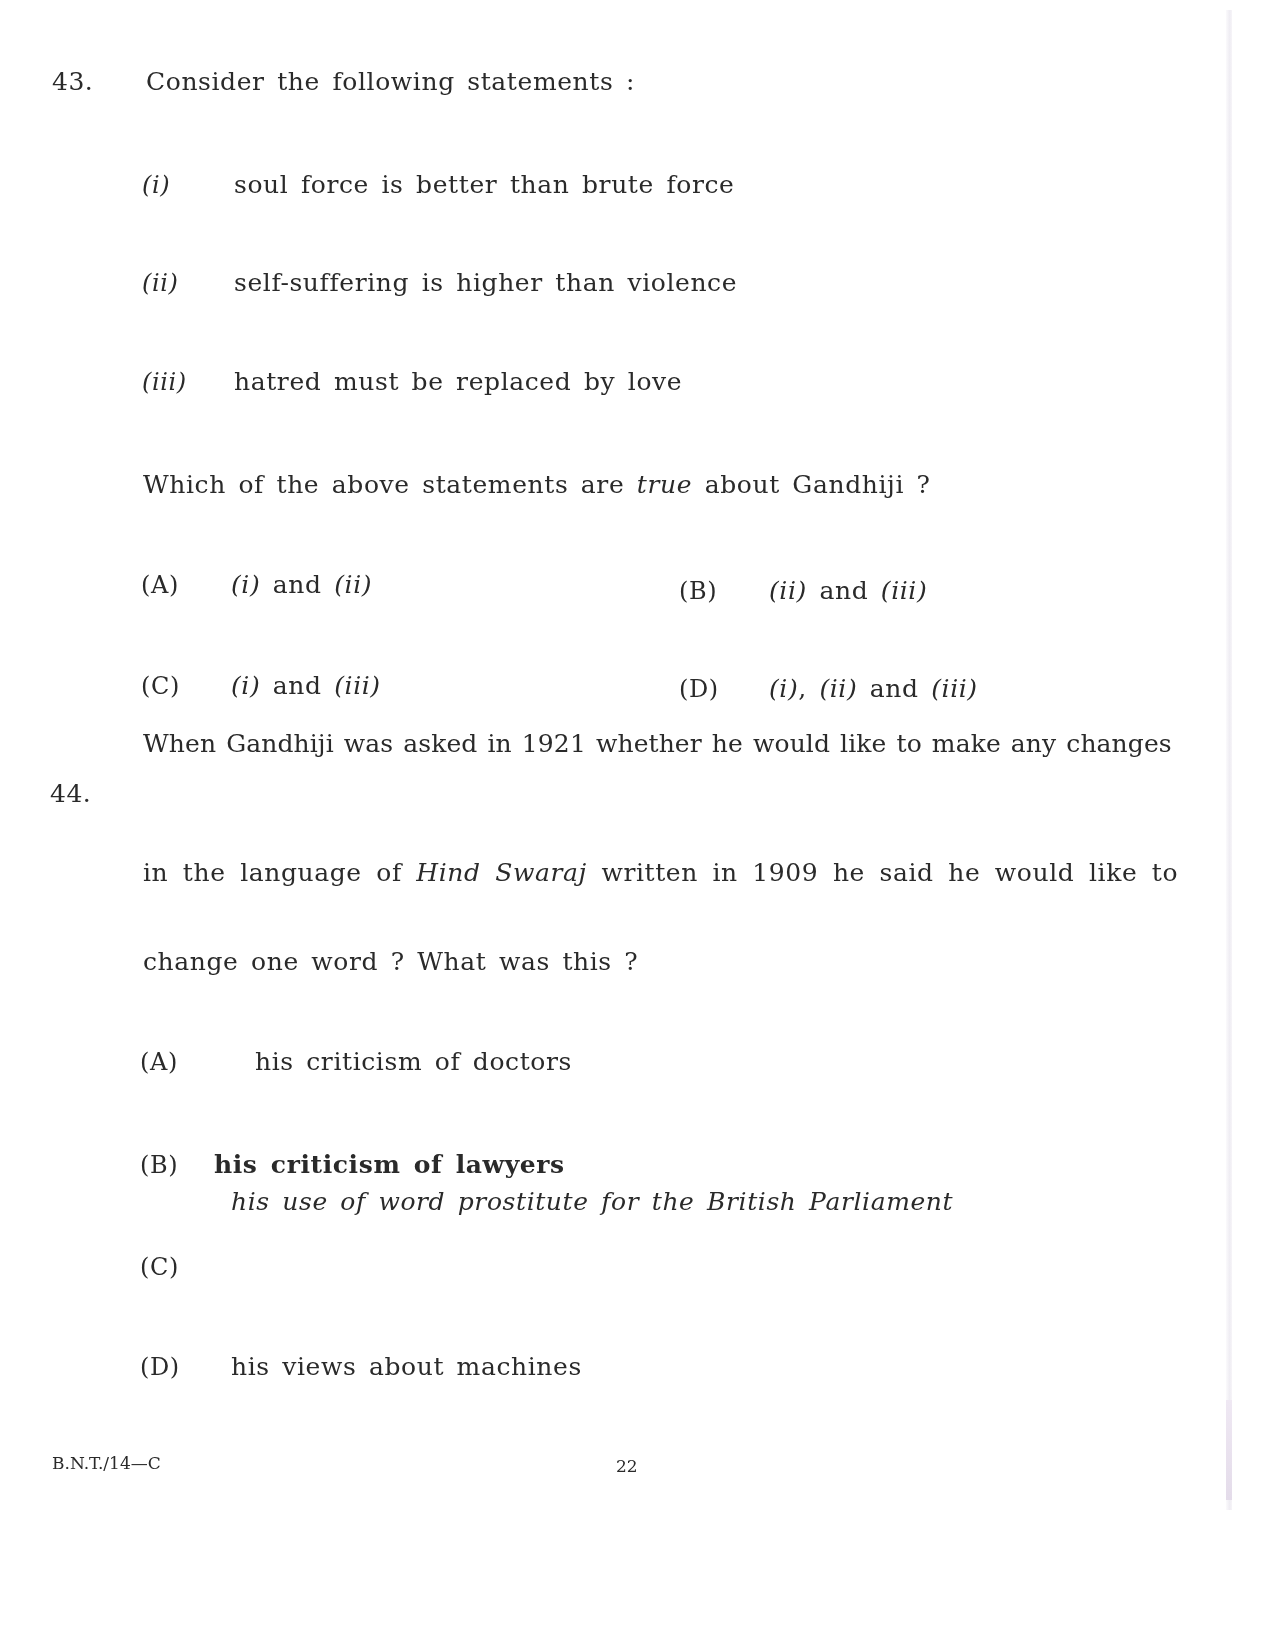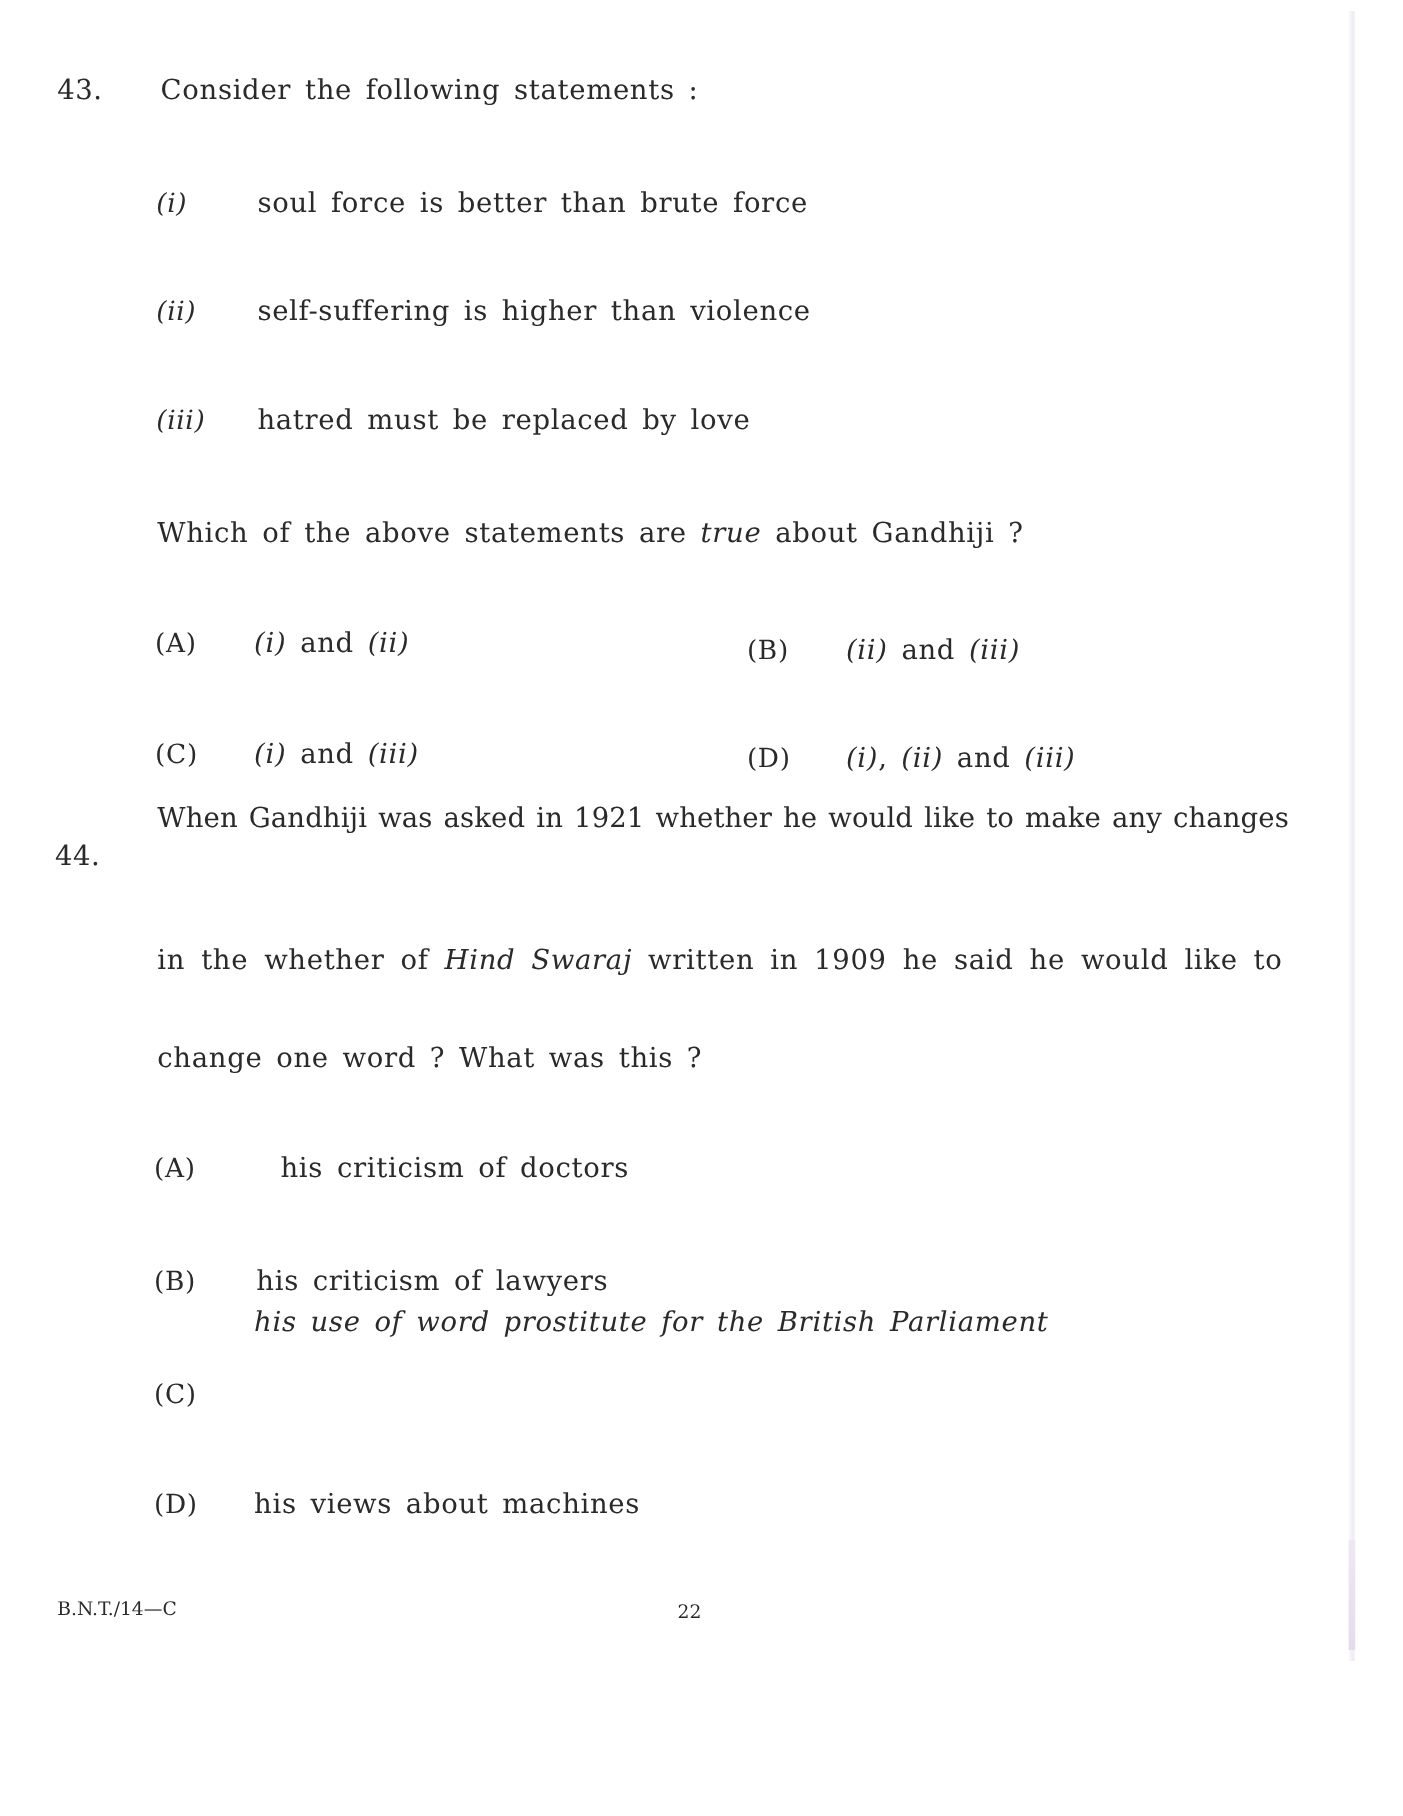--- a/index.html
+++ b/index.html
@@ -66,32 +66,32 @@
       <span class="t lbl" style="left:141px; top:686px;">(C)</span>
       <span class="t" style="left:231px; top:686px;"><em>(i)</em><span> and </span><em>(iii)</em></span>
     </div>
     <div>
       <span class="t lbl" style="left:679px; top:689px;">(D)</span>
       <span class="t" style="left:769px; top:689px;"><em>(i)</em><span>, </span><em>(ii)</em><span> and </span><em>(iii)</em></span>
     </div>
   </div>
 
   <div>
-    <span class="t qnum" style="left:50px; top:778px;">44.</span>
+    <span class="t qnum" style="left:50px; top:794px;">44.</span>
     <span class="t" style="left:143px; top:744px; letter-spacing:0.1px; word-spacing:2px;">When Gandhiji was asked in 1921 whether he would like to make any changes</span>
-    <span class="t just" style="left:143px; top:873px;"><span>in the whether of </span><em>Hind Swaraj</em><span> written in 1909 he said he would like to</span></span>
+    <span class="t just" style="left:143px; top:873px;"><span>in the language of </span><em>Hind Swaraj</em><span> written in 1909 he said he would like to</span></span>
     <span class="t" style="left:143px; top:962px;">change one word ? What was this ?</span>
 
     <div>
       <span class="t lbl" style="left:140px; top:1062px;">(A)</span>
       <span class="t" style="left:231px; top:1062px;margin-left:24px;">his criticism of doctors</span>
     </div>
     <div>
       <span class="t lbl" style="left:140px; top:1165px;">(B)</span>
-      <span class="t" style="left:233px; top:1165px;">his criticism of lawyers</span>
+      <span class="t" style="left:214px; top:1165px;font-weight:bold;">his criticism of lawyers</span>
     </div>
     <div>
       <span class="t lbl" style="left:140px; top:1267px;">(C)</span>
       <span class="t" style="left:231px; top:1202px;font-style:italic;">his use of word prostitute for the British Parliament</span>
     </div>
     <div>
       <span class="t lbl" style="left:140px; top:1367px;">(D)</span>
       <span class="t" style="left:231px; top:1367px;">his views about machines</span>
     </div>
   </div>

